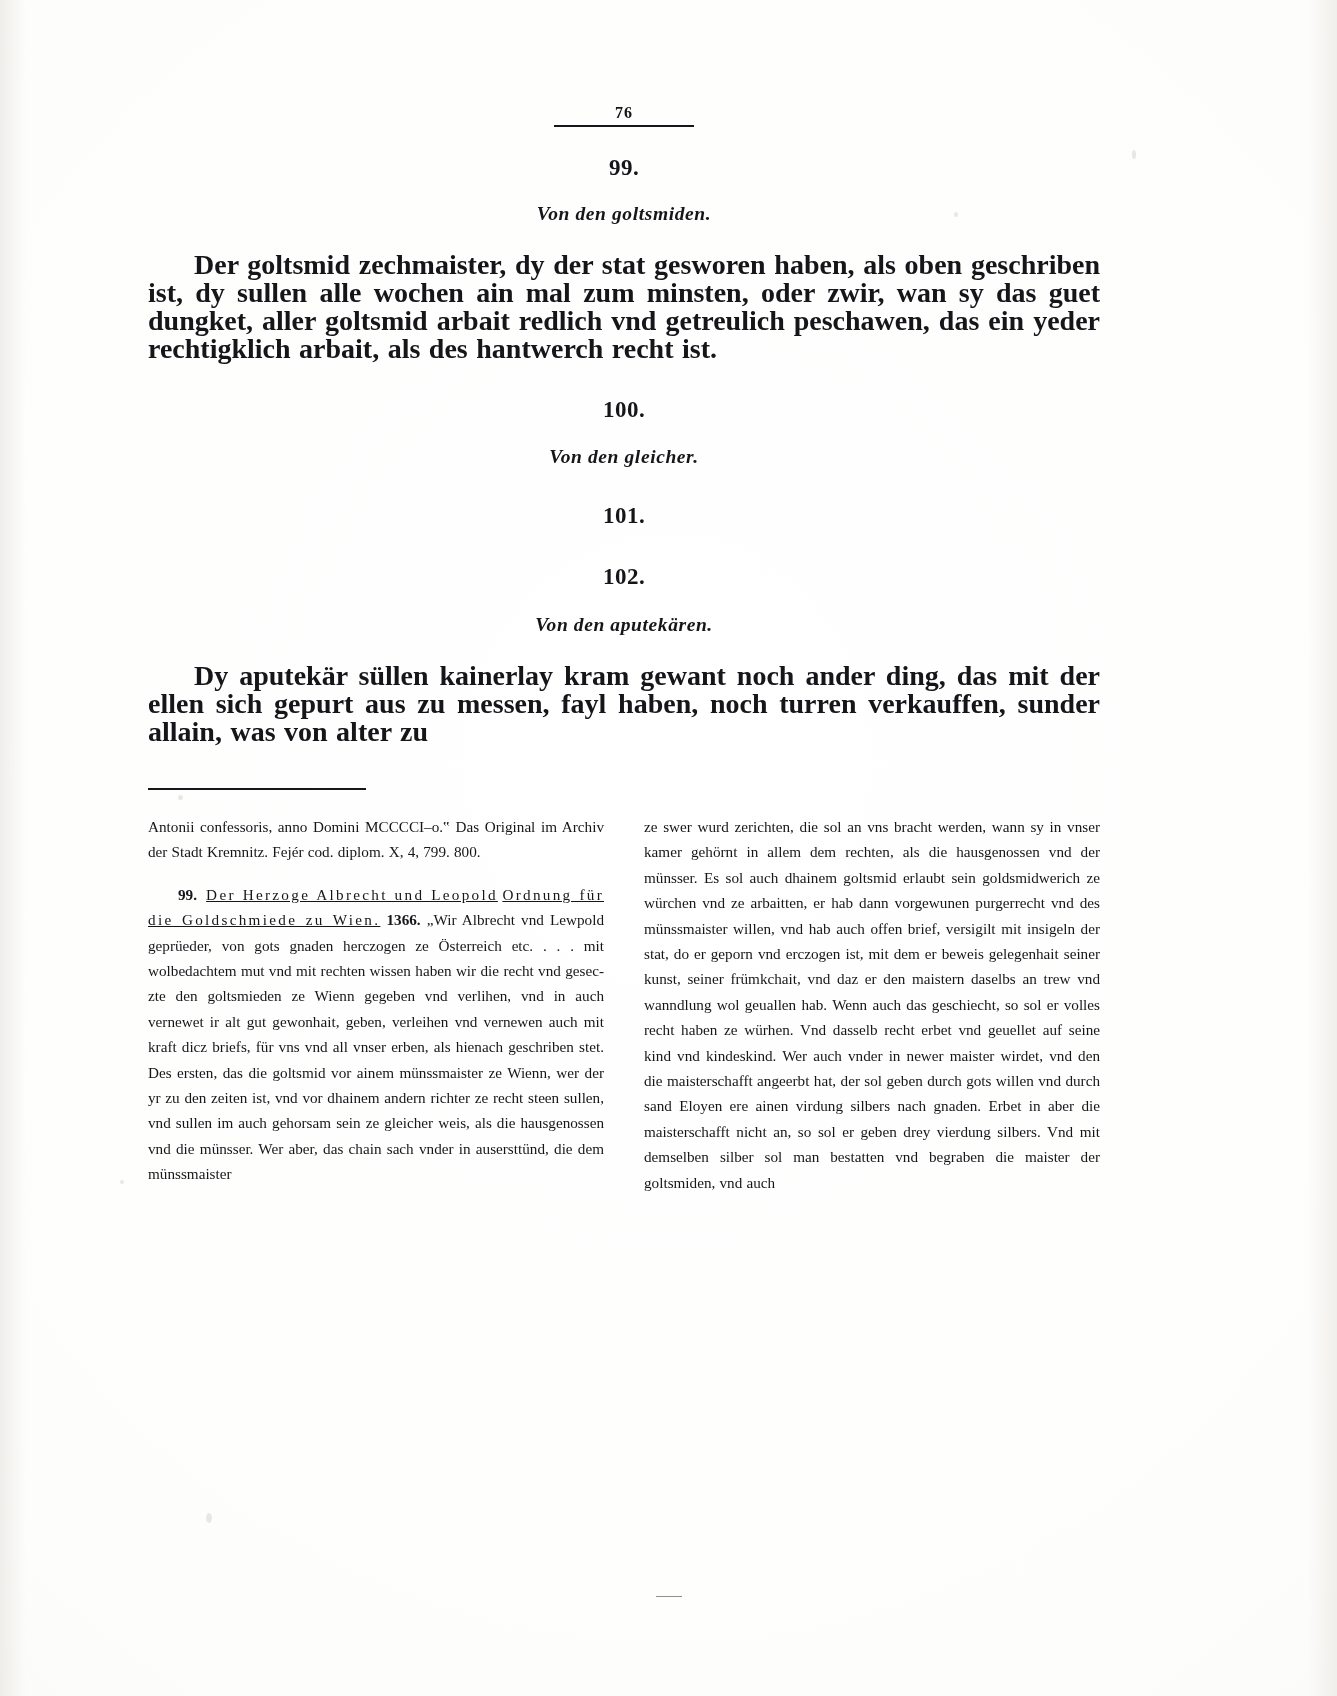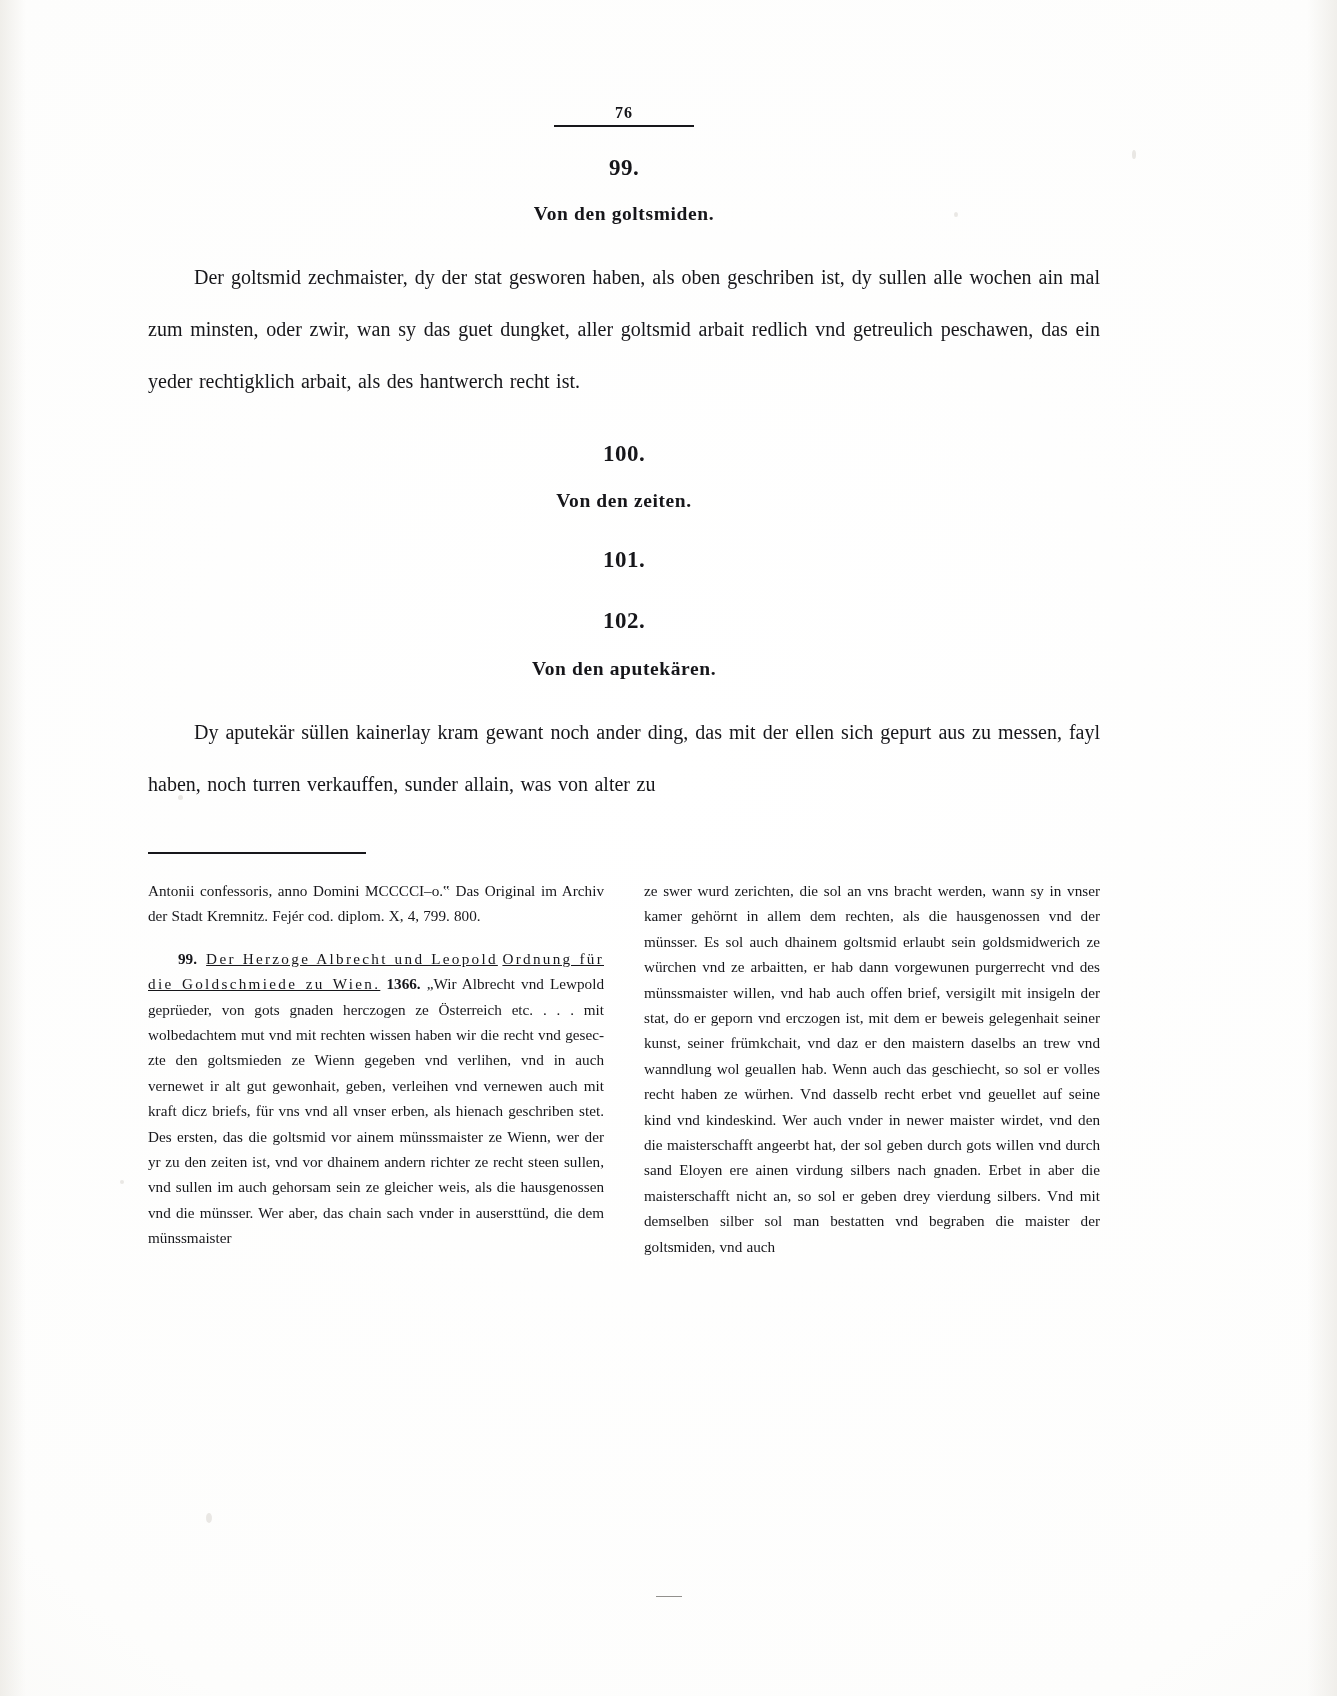--- a/index.html
+++ b/index.html
@@ -72,30 +72,31 @@
 
   
   .sec-num {
     text-align: center;
     font-weight: bold;
     font-size: 23px;
     letter-spacing: .5px;
   }
   .sec-head {
     text-align: center;
+    font-style: italic;
     font-weight: bold;
     font-size: 19.5px;
     letter-spacing: .6px;
   }
 
   
   .body-par {
-    font-size: 20px;
-    font-weight: normal;
-    line-height: 52px;
+    font-size: 28px;
+    font-weight: bold;
+    line-height: 28px;
     text-align: justify;
     text-align-last: left;
     word-spacing: 1.5px;
     -webkit-hyphens: none;
     hyphens: none;
   }
   .body-par .ind { display: inline-block; width: 46px; }
 
   
   .fn-rule {
@@ -158,21 +159,21 @@
   </div>
 
   <div style="margin-top:26px;">
     <div class="sec-num">99.</div>
     <div class="sec-head" style="margin-top:22px;">Von den goltsmiden.</div>
     <div class="body-par" style="margin-top:26px;"><span class="ind"></span><span>Der goltsmid zechmaister, dy der stat gesworen haben, als oben geschriben ist, dy sullen alle wochen ain mal zum minsten, oder zwir, wan sy das guet dungket, aller goltsmid arbait redlich vnd getreulich peschawen, das ein yeder rechtigklich arbait, als des hantwerch recht ist.</span></div>
   </div>
 
   <div style="margin-top:34px;">
     <div class="sec-num">100.</div>
-    <div class="sec-head" style="margin-top:23px;">Von den zeiten.</div>
+    <div class="sec-head" style="margin-top:23px;">Von den gleicher.</div>
   </div>
 
   <div style="margin-top:35px;">
     <div class="sec-num">101.</div>
   </div>
 
   <div style="margin-top:35px;">
     <div class="sec-num">102.</div>
     <div class="sec-head" style="margin-top:24px;">Von den aputekären.</div>
     <div class="body-par" style="margin-top:26px;"><span class="ind"></span><span>Dy aputekär süllen kainerlay kram gewant noch ander ding, das mit der ellen sich gepurt aus zu messen, fayl haben, noch turren verkauffen, sunder allain, was von alter zu</span></div>

